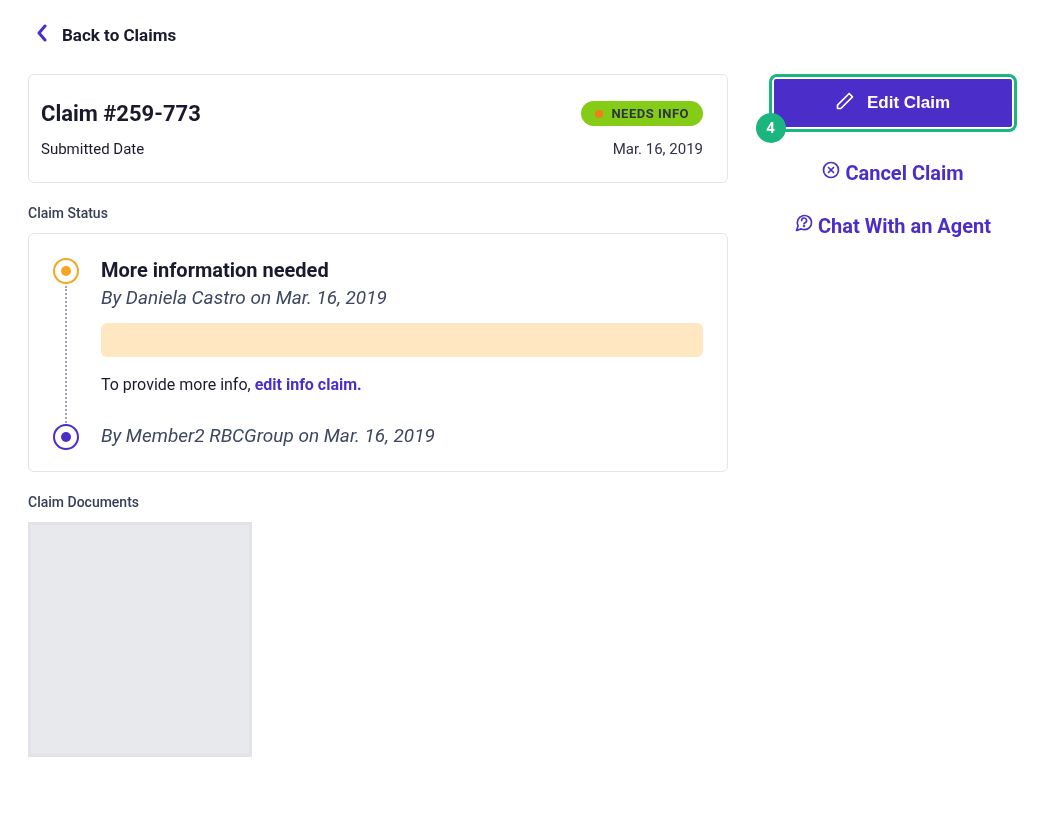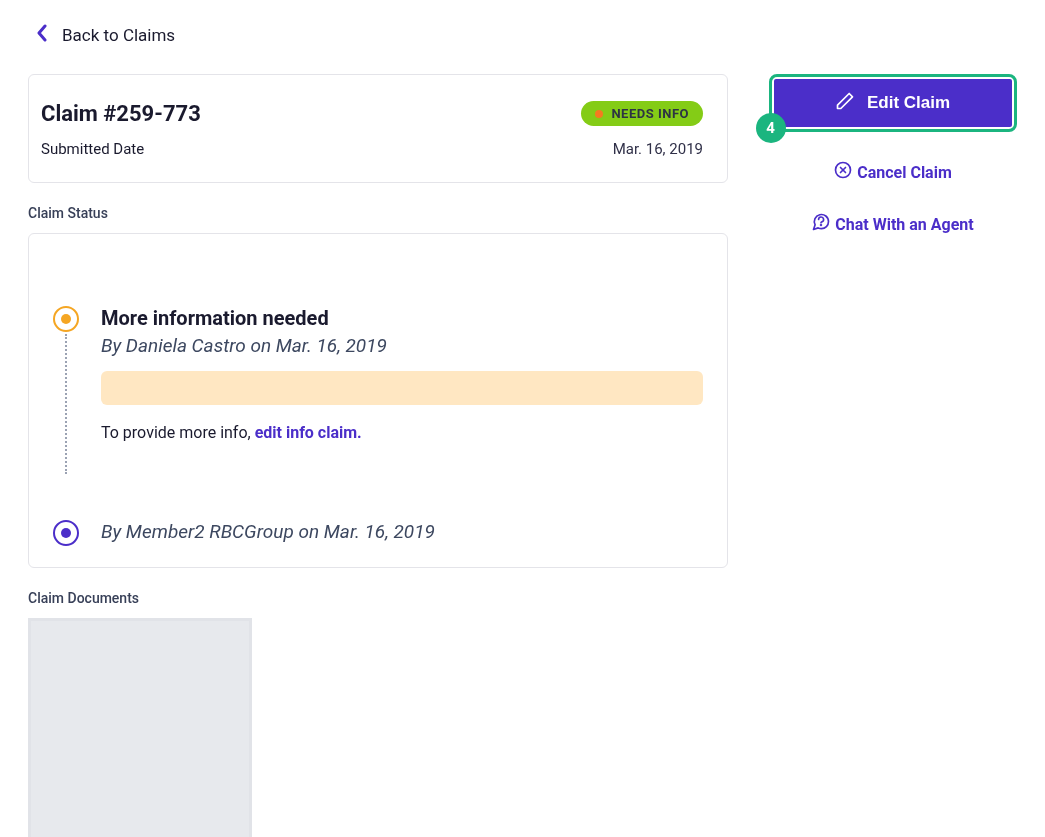--- a/index.html
+++ b/index.html
@@ -13,21 +13,21 @@
       color: #1a1a2e;
       width: 1045px;
       padding: 24px 28px;
     }
     .back-link {
       display: inline-flex;
       align-items: center;
       gap: 14px;
       color: #1a1a2e;
       font-size: 17px;
-      font-weight: 400;
+      font-weight: 700;
       cursor: pointer;
       margin-bottom: 28px;
       margin-left: 8px;
     }
     .back-link svg {
       width: 12px;
       height: 18px;
     }
     .layout {
       display: flex;
@@ -104,21 +104,20 @@
       padding: 24px;
       margin-bottom: 22px;
     }
     .timeline {
       position: relative;
     }
     .timeline-item {
       position: relative;
       padding-left: 48px;
       padding-bottom: 30px;
-      margin-top: 48px;
     }
     .timeline-item:last-child {
       padding-bottom: 0;
     }
     .timeline-dot {
       position: absolute;
       left: 0;
       top: 0;
       width: 26px;
       height: 26px;
@@ -214,21 +213,21 @@
       font-size: 15px;
       display: flex;
       align-items: center;
       justify-content: center;
     }
     .side-action {
       display: inline-flex;
       align-items: center;
       gap: 4px;
       color: #4b2ec9;
-      font-size: 16px;
+      font-size: 20px;
       font-weight: 700;
       cursor: pointer;
     }
     .side-action svg {
       width: 20px;
       height: 20px;
     }
   </style>
 </head>
 <body>

